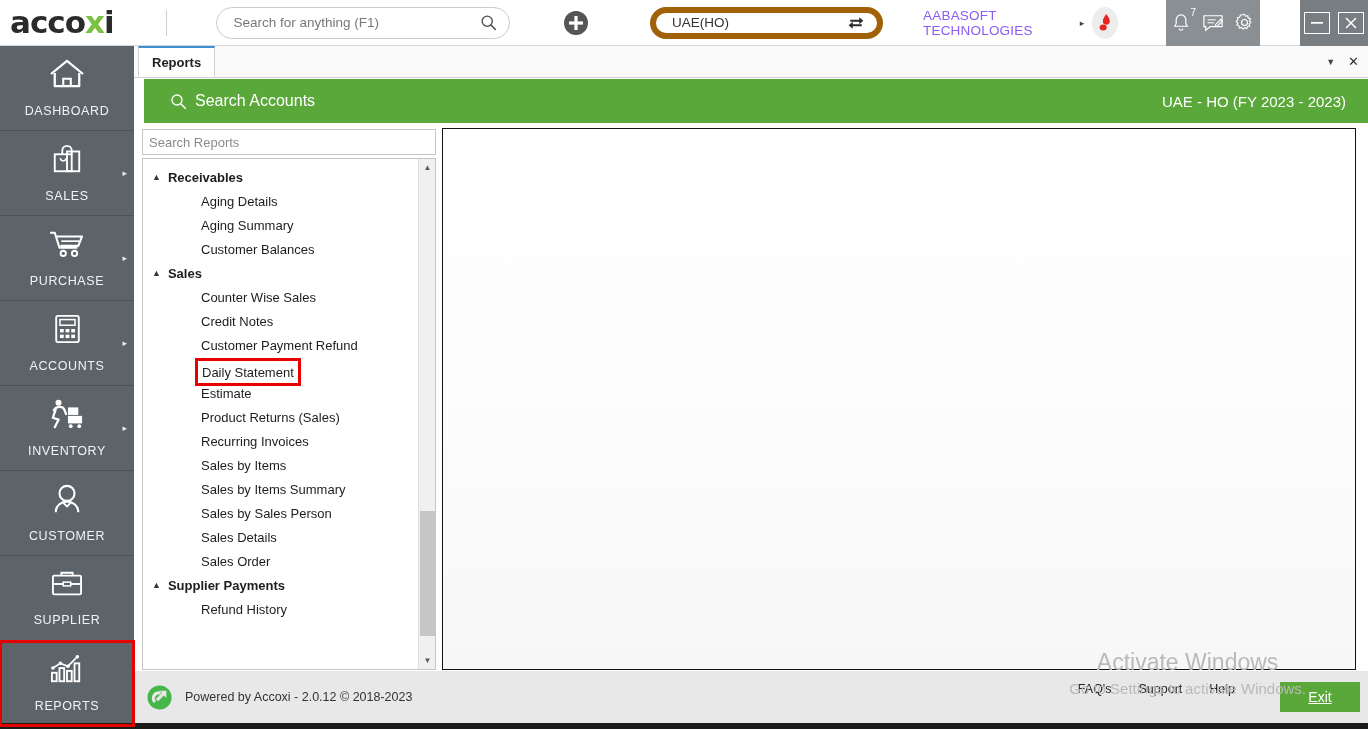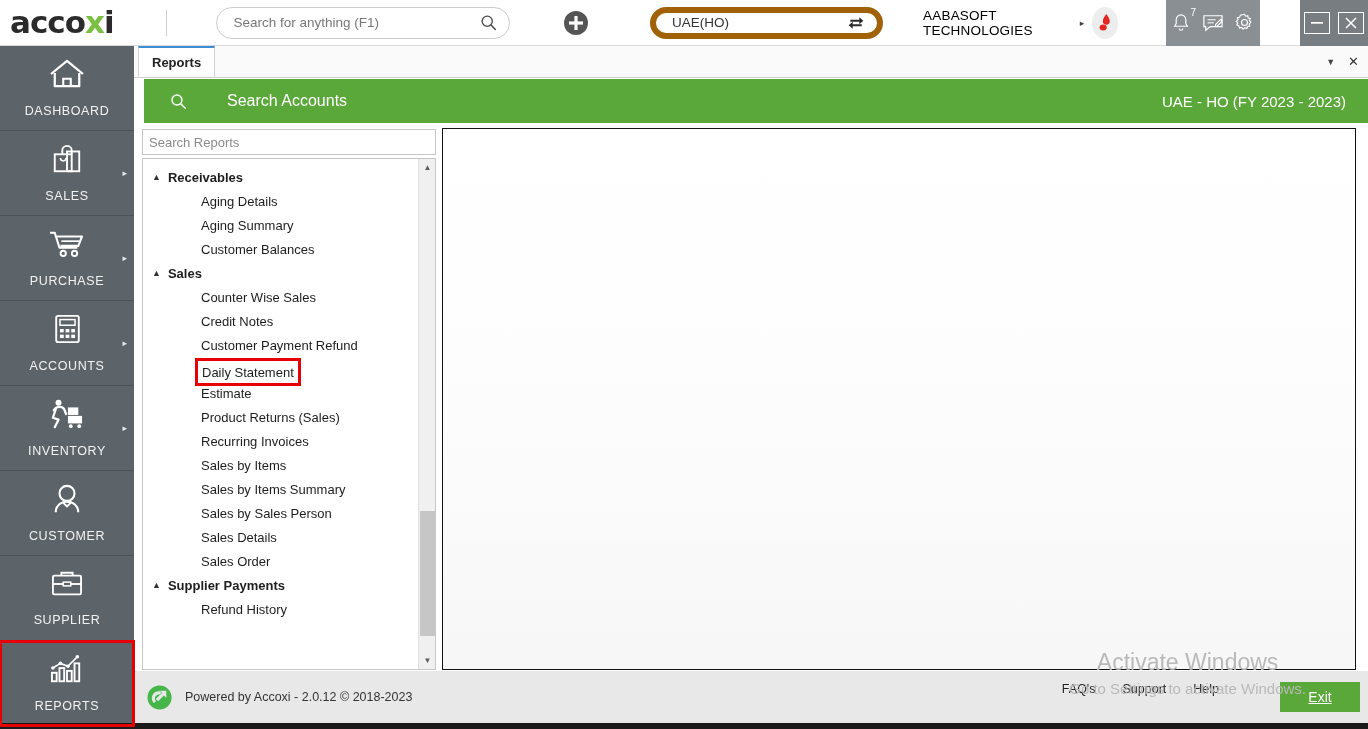--- a/index.html
+++ b/index.html
@@ -42,21 +42,21 @@
   .branch-wrap {
     width: 276px; height: 32px; border: 6px solid #a16207; border-radius: 16px;
     display: flex; align-items: center; padding: 0 12px 0 16px; margin-left: 22px;
     background: #fff;
   }
   .branch-wrap .bval { flex: 1; font-size: 13.5px; color: #333; }
 
   .org-area {
     margin-left: auto; display: flex; align-items: center; padding-right: 8px;
   }
-  .org-name { font-size: 13.5px; color: #000000; letter-spacing: .2px; }
+  .org-name { font-size: 13.5px; color: #8b5cf6; letter-spacing: .2px; }
   .org-caret { margin: 0 8px 0 7px; font-size: 9px; color: #444; }
   .avatar {
     width: 32px; height: 32px; border-radius: 50%; background: #ededed;
     display: flex; align-items: center; justify-content: center; overflow: hidden;
   }
 
   .sysicons {
     width: 115px; height: 46px; background: #8a8f94; display: flex;
     align-items: center; justify-content: space-around;
   }
@@ -107,21 +107,21 @@
   }
   .tabstrip-right { margin-left: auto; display: flex; align-items: center;
     padding-right: 9px; gap: 13px; height: 31px; }
   .tab-caret { font-size: 9px; color: #444; cursor: pointer; }
   .tab-close { font-size: 13px; color: #333; cursor: pointer; line-height: 1; }
 
   
   .greenbar {
     position: absolute; left: 144px; top: 79px; width: 1224px; height: 44px;
     background: #5aa839; display: flex; align-items: center;
-    padding: 0 22px 0 26px; color: #fff; gap: 32px;
+    padding: 0 22px 0 26px; color: #fff;
   }
   .greenbar .gb-title { font-size: 16px; margin-left: 8px; }
   .greenbar .gb-right { margin-left: auto; font-size: 15px; }
 
   
   .treepanel {
     position: absolute; left: 142px; top: 129px; width: 294px; height: 542px;
   }
   .tree-search {
     width: 294px; height: 26px; border: 1px solid #c6c6c6; background: #fff;
@@ -187,21 +187,21 @@
     position: absolute; left: 134px; top: 671px; width: 1234px; height: 52px;
     background: #e8e8e8; display: flex; align-items: center; padding: 0 0 0 12px;
   }
   .footer .poweredwrap { display: flex; align-items: center; }
   .footer .ftext { font-size: 12.5px; color: #333; margin-left: 12px; }
   .footer .flinks { margin-left: auto; display: flex; align-items: flex-start; gap: 27px;
     padding-bottom: 0; }
   .footer .flink { font-size: 12.5px; color: #222; cursor: pointer; }
   .exit-btn {
     width: 80px; height: 30px; background: #5aa839; color: #fff; font-size: 14px;
-    display: flex; align-items: center; justify-content: center; margin-left: 34px;
+    display: flex; align-items: center; justify-content: center; margin-left: 18px;
     margin-right: 8px; cursor: pointer;
   }
   .exit-btn u { text-decoration: underline; }
   .bottom-edge {
     position: absolute; left: 0; top: 723px; width: 1368px; height: 6px; background: #1b1b1b;
   }
 </style>
 </head>
 <body>
 

